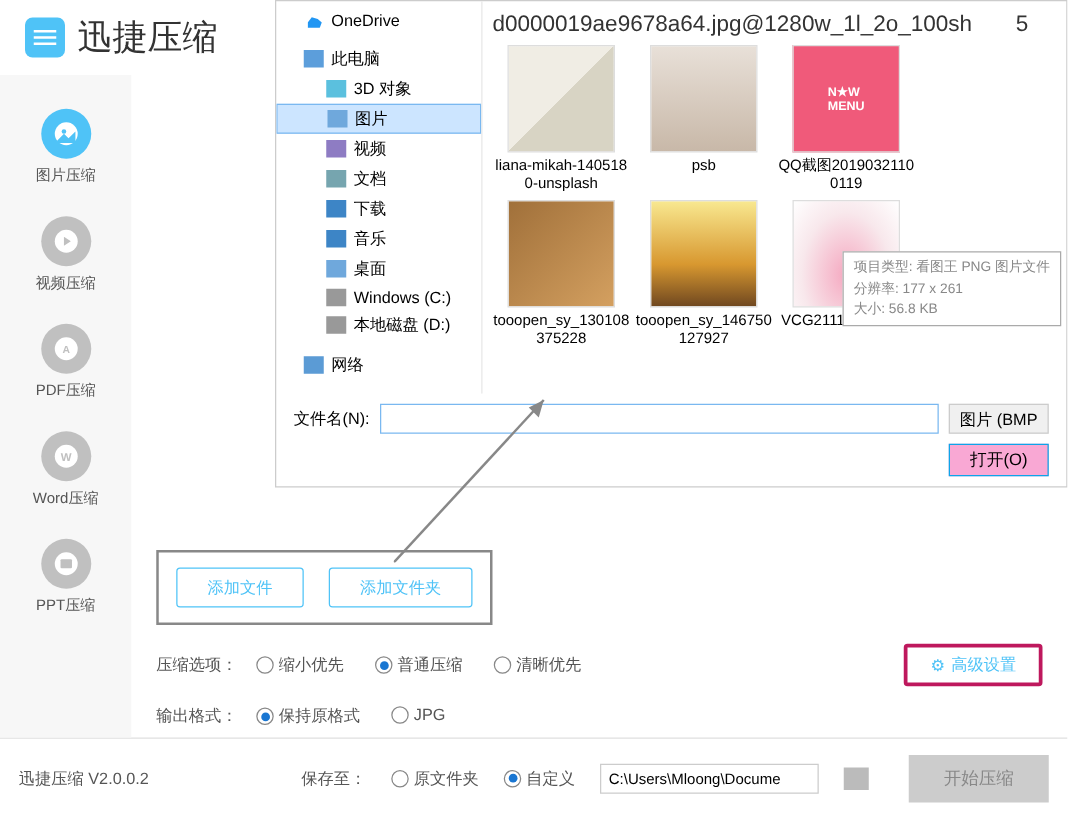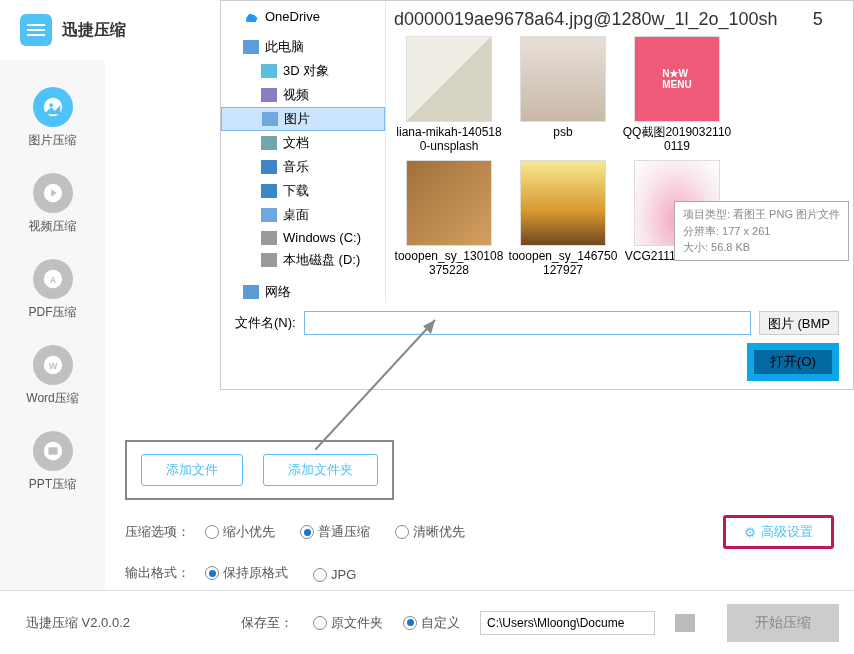--- a/index.html
+++ b/index.html
@@ -1,46 +1,46 @@
 <!DOCTYPE html>
 <html><head>
 <meta charset="utf-8">
 <style>
 * { margin: 0; padding: 0; box-sizing: border-box; font-family: "Microsoft YaHei", sans-serif; }
 body { width: 854px; height: 654px; background: #fff; position: relative; overflow: hidden; }
 
 .header { height: 60px; display: flex; align-items: center; padding-left: 20px; }
 .logo { width: 32px; height: 32px; background: #4FC3F7; border-radius: 6px; display: flex; align-items: center; justify-content: center; color: #fff; font-size: 18px; margin-right: 10px; }
 .logo::before { content: ""; width: 18px; height: 2px; background: #fff; box-shadow: 0 -5px 0 #fff, 0 5px 0 #fff; }
-.app-title { font-size: 16px; font-weight: bold; color: #333; }
+.app-title { font-size: 28px; font-weight: normal; color: #333; }
 
 .main { display: flex; height: 530px; }
 .sidebar { width: 105px; background: #f7f7f7; padding-top: 15px; }
 .side-item { display: flex; flex-direction: column; align-items: center; padding: 12px 0; cursor: pointer; }
 .side-icon { width: 40px; height: 40px; border-radius: 50%; display: flex; align-items: center; justify-content: center; margin-bottom: 5px; }
 .side-item.active .side-icon { background: #4FC3F7; }
 .side-item:not(.active) .side-icon { background: #c0c0c0; }
 .side-label { font-size: 12px; color: #555; }
 
 .content { flex: 1; padding: 20px; position: relative; }
 .action-box { border: 2px solid #888; padding: 12px 14px; display: inline-flex; gap: 20px; margin-top: 360px; }
 .btn-outline { border: 1px solid #4FC3F7; color: #4FC3F7; background: #fff; padding: 6px 24px; border-radius: 3px; font-size: 13px; cursor: pointer; }
 
 .options-row { margin-top: 15px; display: flex; align-items: center; font-size: 13px; color: #555; }
 .options-row .lbl { width: 80px; }
-.radio-group { display: flex; gap: 25px; align-items: flex-end; }
+.radio-group { display: flex; gap: 25px; align-items: flex-start; }
 .radio-item { display: flex; align-items: center; gap: 4px; cursor: pointer; }
 .radio { width: 14px; height: 14px; border: 1px solid #888; border-radius: 50%; display: inline-flex; align-items: center; justify-content: center; }
 .radio.checked::after { content: ""; width: 7px; height: 7px; background: #1976D2; border-radius: 50%; }
 
 .adv-btn { margin-left: auto; border: 3px solid #be185d; color: #4FC3F7; background: #fff; padding: 5px 18px; border-radius: 3px; font-size: 13px; cursor: pointer; display: flex; align-items: center; gap: 5px; }
 .gear-icon::before { content: "⚙"; color: #4FC3F7; }
 
 .footer { height: 64px; border-top: 1px solid #e0e0e0; display: flex; align-items: center; padding: 0 15px; font-size: 13px; color: #555; }
-.version { flex: 0 0 auto; margin-left: 11px; }
+.version { flex: 0 0 auto; }
 .save-section { margin-left: auto; display: flex; align-items: center; gap: 20px; }
 .path-input { border: 1px solid #ccc; padding: 4px 6px; width: 175px; font-size: 12px; }
 .folder-icon { width: 20px; height: 18px; background: #bbb; cursor: pointer; }
 .start-btn { background: #ccc; color: #888; padding: 10px 28px; font-size: 14px; border: none; margin-left: 12px; }
 
 
 .file-dialog { position: absolute; top: 0; left: 220px; right: 0; height: 390px; background: #fff; border: 1px solid #ccc; display: flex; flex-direction: column; }
 .fd-body { flex: 1; display: flex; overflow: hidden; }
 .fd-tree { width: 165px; border-right: 1px solid #e8e8e8; padding: 5px 0; font-size: 13px; overflow: hidden; }
 .tree-item { display: flex; align-items: center; padding: 3px 8px 3px 22px; gap: 6px; cursor: pointer; white-space: nowrap; }
@@ -74,21 +74,21 @@
 .thumb.t4 { background: linear-gradient(135deg, #a0703a, #d4a060); }
 .thumb.t5 { background: linear-gradient(#f8e890, #d89830 60%, #704820); }
 .thumb.t6 { background: radial-gradient(ellipse at 50% 70%, #f5a8c0, #f8e8ec 60%, #fff); }
 
 .fd-tooltip { position: absolute; right: 4px; top: 200px; background: #fff; border: 1px solid #aaa; padding: 4px 8px; font-size: 11px; color: #888; line-height: 1.5; }
 
 .fd-footer { padding: 8px 14px; display: flex; flex-direction: column; gap: 8px; }
 .fd-row { display: flex; align-items: center; gap: 8px; font-size: 13px; }
 .fn-input { flex: 1; border: 1px solid #7ab8f0; padding: 3px 5px; height: 24px; }
 .fn-filter { border: 1px solid #ccc; padding: 3px 8px; height: 24px; background: #f0f0f0; }
-.fd-open-btn { border: 7px solid #0ea5e9; padding: 3px 16px; background: #0369a1; cursor: pointer; margin-left: auto; }
+.fd-open-btn { border: 1px solid #0ea5e9; padding: 3px 16px; background: #f9a8d4; cursor: pointer; margin-left: auto; }
 
 
 .arrow { position: absolute; left: 315px; top: 310px; width: 140px; height: 140px; pointer-events: none; }
 .arrow line { stroke: #888; stroke-width: 2; }
 .arrow polygon { fill: #888; }
 .side-icon svg { width: 22px; height: 22px; fill: #fff; }
 </style>
 </head>
 <body>
 
@@ -218,39 +218,39 @@
         </div>
       <div style="height:8px"></div>
       <div class="tree-item lvl0">
           <span class="ti-icon pc"></span>
           <span>此电脑</span>
         </div>
       <div class="tree-item lvl1">
           <span class="ti-icon box3d"></span>
           <span>3D 对象</span>
         </div>
-      <div class="tree-item lvl1">
-          <span class="ti-icon video"></span>
-          <span>视频</span>
-        </div>
       <div class="tree-item lvl1 selected">
           <span class="ti-icon pictures"></span>
           <span>图片</span>
         </div>
       <div class="tree-item lvl1">
+          <span class="ti-icon video"></span>
+          <span>视频</span>
+        </div>
+      <div class="tree-item lvl1">
           <span class="ti-icon docs"></span>
           <span>文档</span>
         </div>
       <div class="tree-item lvl1">
+          <span class="ti-icon download"></span>
+          <span>下载</span>
+        </div>
+      <div class="tree-item lvl1">
           <span class="ti-icon music"></span>
           <span>音乐</span>
-        </div>
-      <div class="tree-item lvl1">
-          <span class="ti-icon download"></span>
-          <span>下载</span>
         </div>
       <div class="tree-item lvl1">
           <span class="ti-icon desktop"></span>
           <span>桌面</span>
         </div>
       <div class="tree-item lvl1">
           <span class="ti-icon drive"></span>
           <span>Windows (C:)</span>
         </div>
       <div class="tree-item lvl1">

